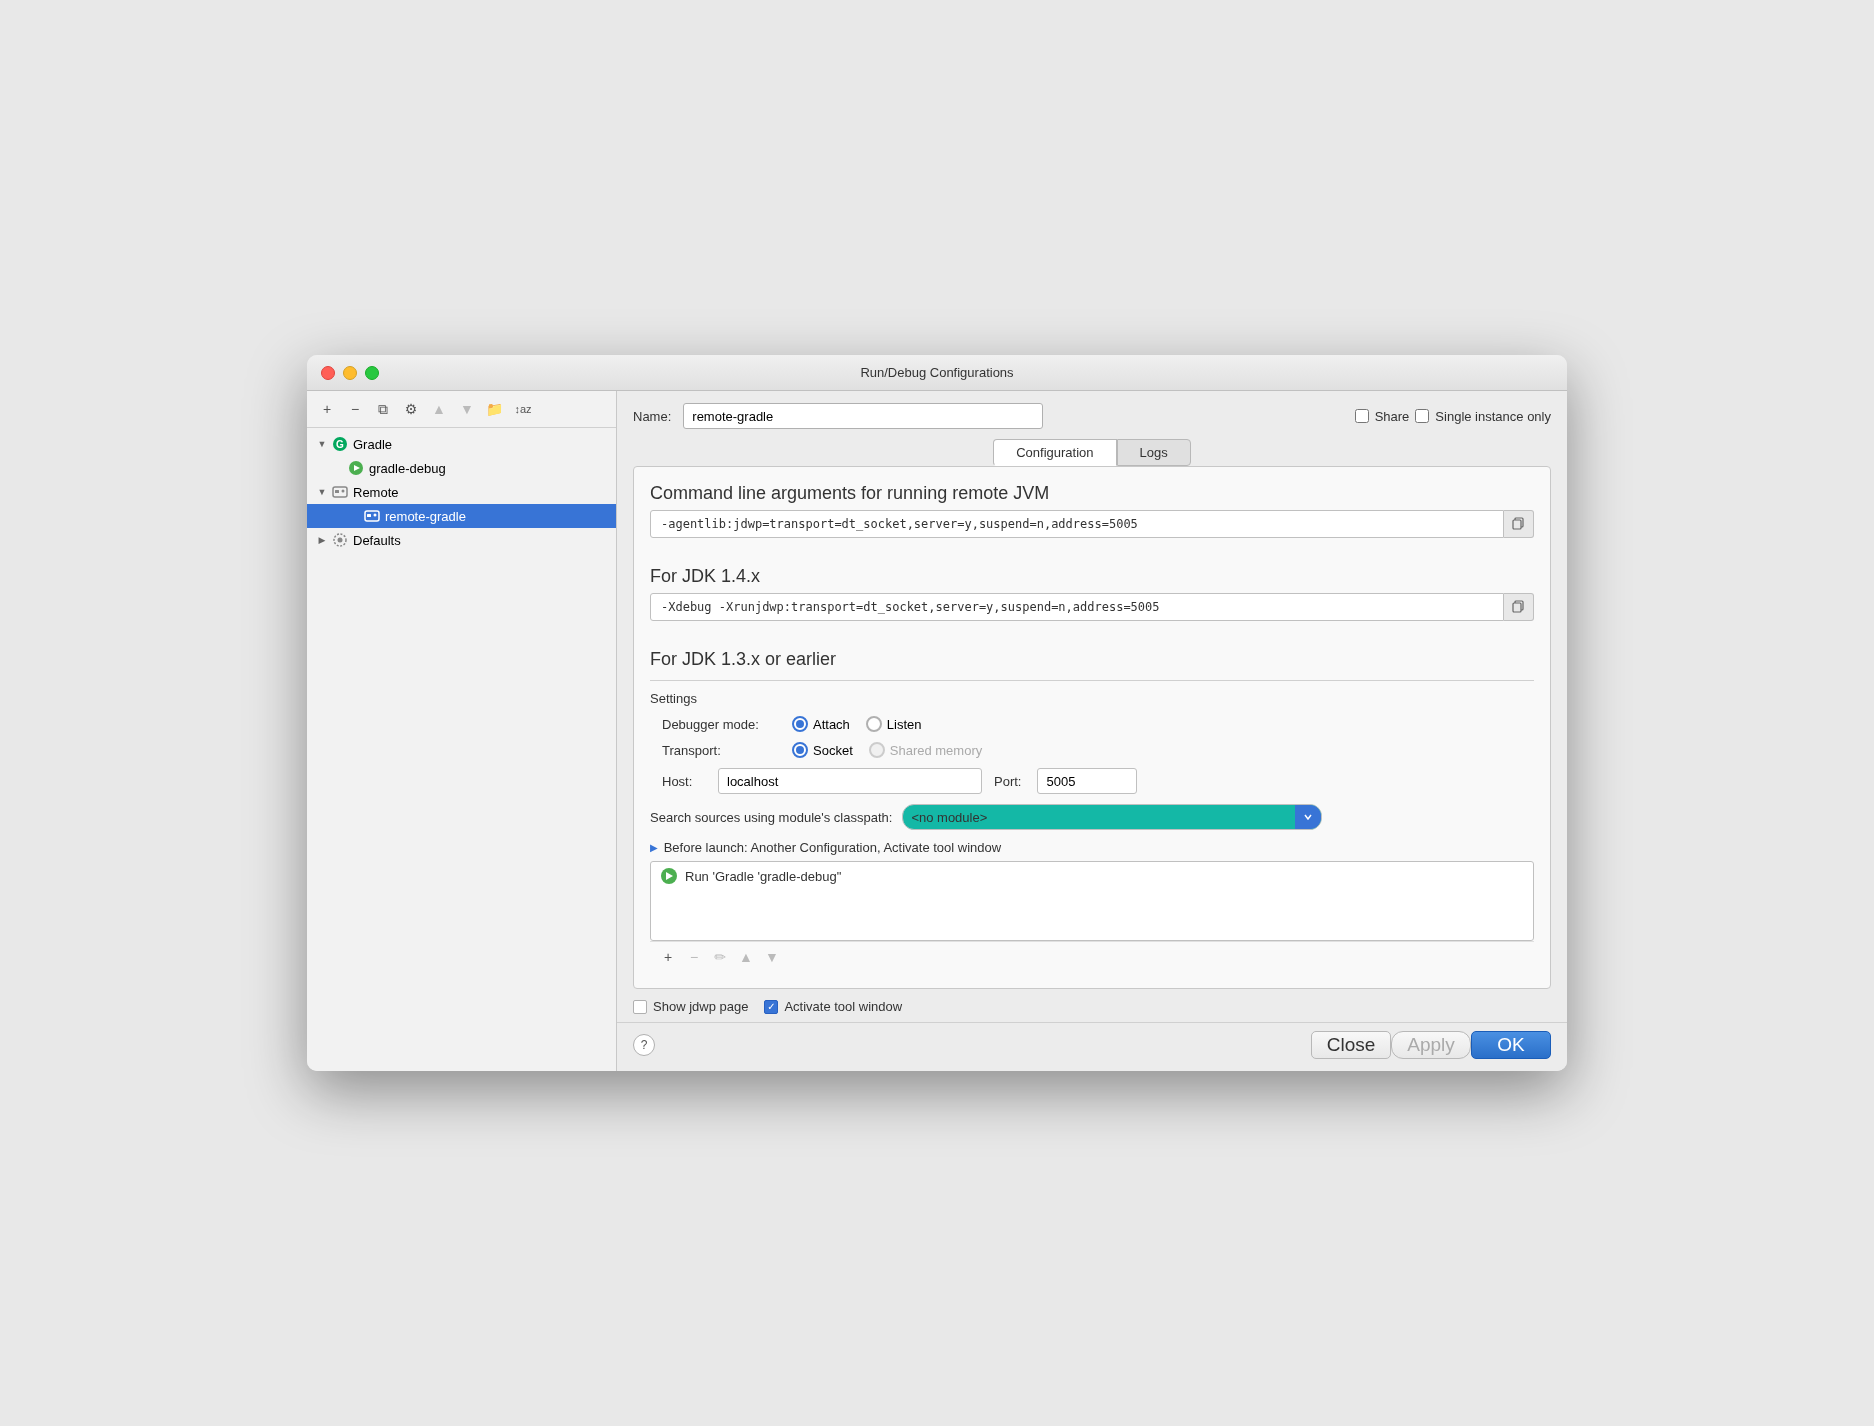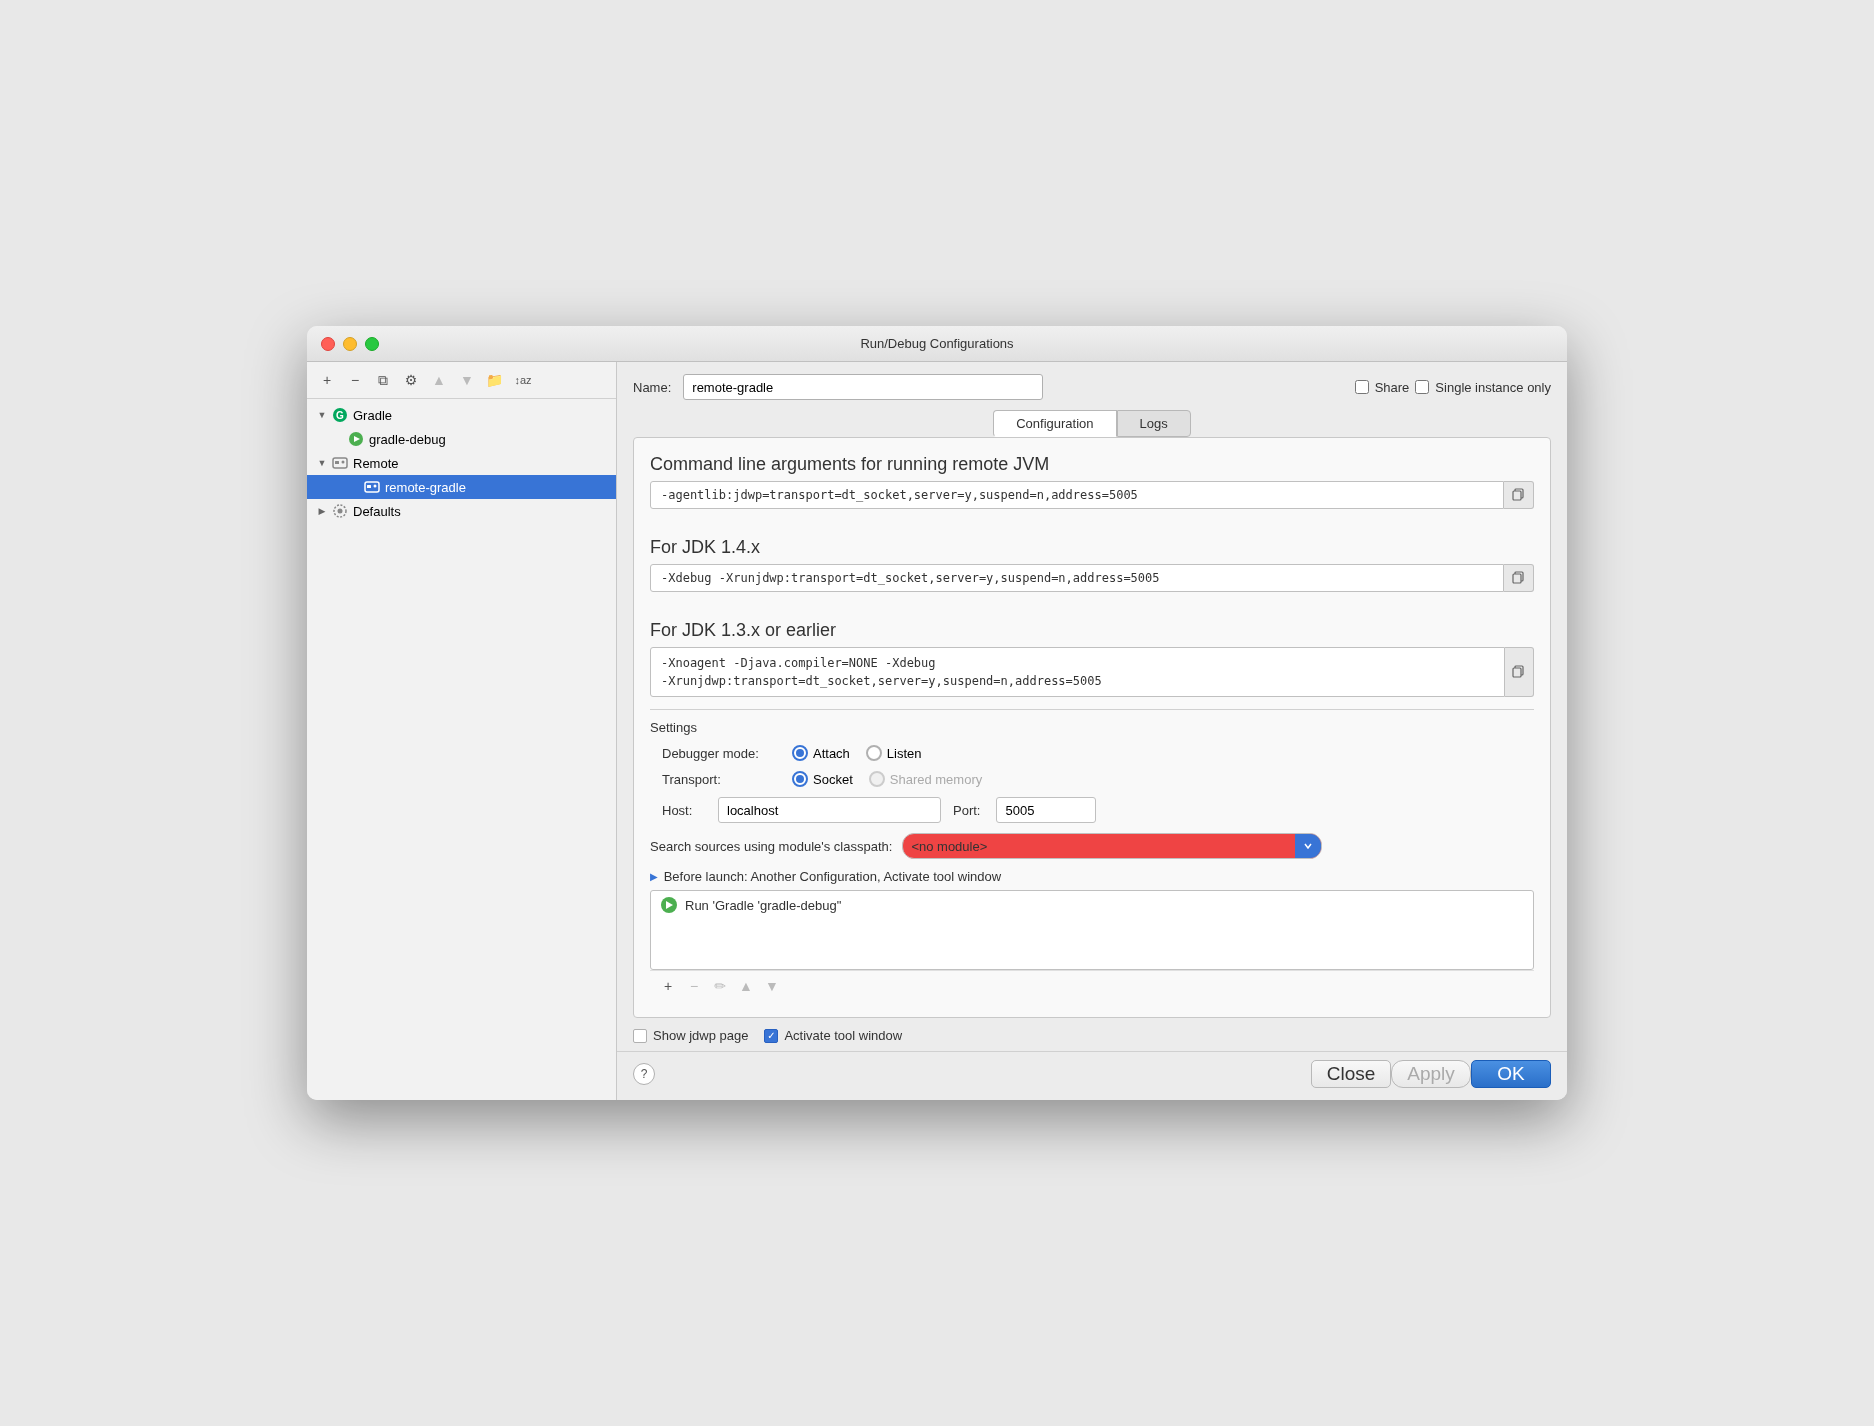--- a/index.html
+++ b/index.html
@@ -296,21 +296,21 @@
     .radio-label.disabled { color: #aaa; }
     .host-port-row {
       display: flex;
       align-items: center;
       gap: 12px;
       padding-left: 12px;
       margin-bottom: 10px;
     }
     .host-label { font-size: 13px; color: #333; margin-right: 4px; width: 40px; }
     .host-input {
-      width: 223px;
+      width: 264px;
       height: 26px;
       border: 1px solid #c0c0c0;
       border-radius: 3px;
       padding: 0 8px;
       font-size: 13px;
       outline: none;
       background: white;
     }
     .port-label { font-size: 13px; color: #333; margin-right: 4px; }
     .port-input {
@@ -332,21 +332,21 @@
     }
     .module-label { font-size: 13px; color: #333; white-space: nowrap; }
     .module-select-wrap {
       display: flex;
       align-items: center;
       flex: 1;
       max-width: 420px;
       height: 26px;
       border: 1px solid #c0c0c0;
       border-radius: 12px;
-      background: #ef4444;
+      background: #14b8a6;
       overflow: hidden;
     }
     .module-dropdown-btn {
       width: 26px;
       height: 100%;
       background: #3874d6;
       border: none;
       cursor: pointer;
       display: flex;
       align-items: center;
@@ -637,30 +637,20 @@
             </div>
             <button class="copy-btn" title="Copy">
               <svg width="14" height="14" viewBox="0 0 14 14">
                 <rect x="3" y="1" width="8" height="9" rx="1" fill="none" stroke="#666" stroke-width="1.2"></rect>
                 <rect x="1" y="3" width="8" height="9" rx="1" fill="#e8e8e8" stroke="#666" stroke-width="1.2"></rect>
               </svg>
             </button>
           </div>
 
           <div class="section-label">For JDK 1.3.x or earlier</div>
-          <div class="multiline-row">
-            <textarea class="multiline-code" rows="2" style="">-Xnoagent -Djava.compiler=NONE -Xdebug
--Xrunjdwp:transport=dt_socket,server=y,suspend=n,address=5005</textarea>
-            <button class="copy-btn" title="Copy" style="align-self:stretch;">
-              <svg width="14" height="14" viewBox="0 0 14 14">
-                <rect x="3" y="1" width="8" height="9" rx="1" fill="none" stroke="#666" stroke-width="1.2"></rect>
-                <rect x="1" y="3" width="8" height="9" rx="1" fill="#e8e8e8" stroke="#666" stroke-width="1.2"></rect>
-              </svg>
-            </button>
-          </div>
           <hr class="divider">
           <div class="settings-title">Settings</div>
 
           <div class="settings-row">
             <span class="settings-row-label">Debugger mode:</span>
             <div class="radio-group">
               <label class="radio-option">
                 <div class="radio-circle selected"></div>
                 <span class="radio-label">Attach</span>
               </label>

